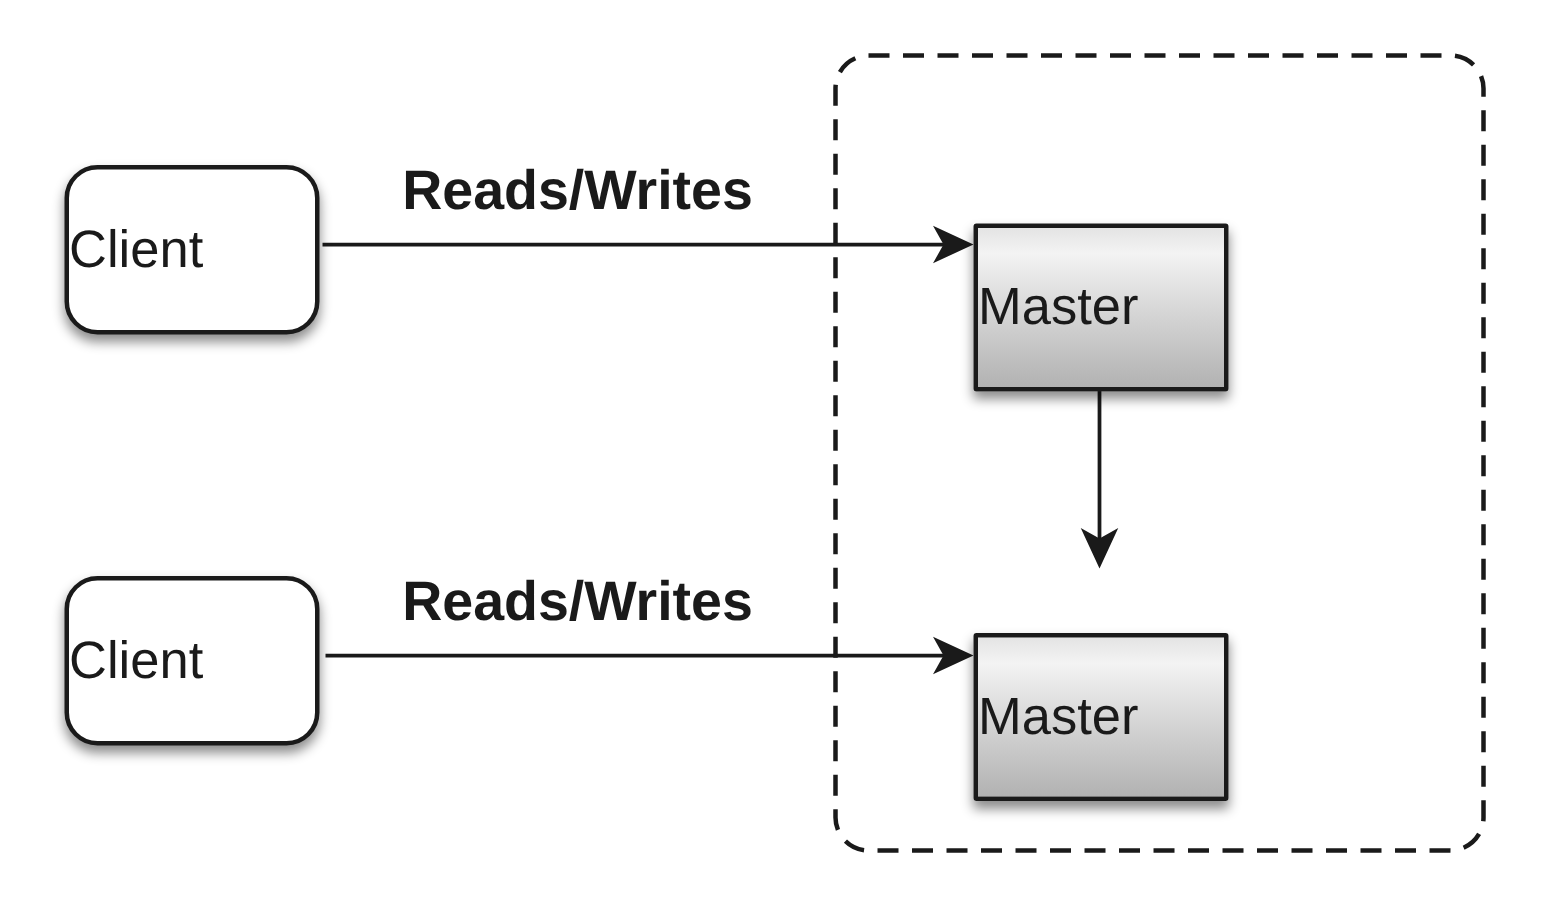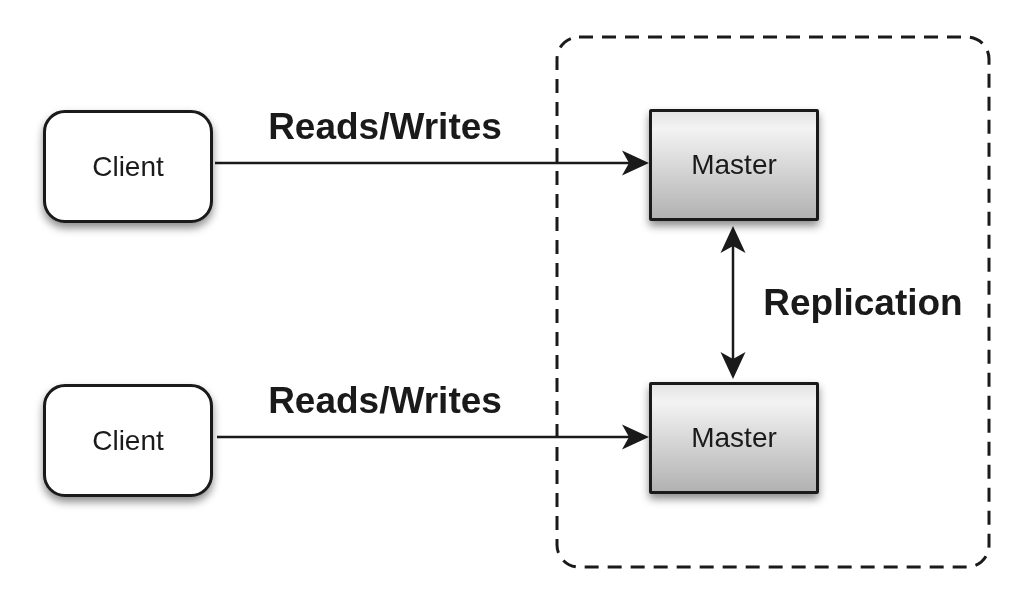--- a/index.html
+++ b/index.html
@@ -9,35 +9,36 @@
     --master-top:#ececec;
     --master-bottom:#b2b2b2;
   }
   *{margin:0;padding:0;box-sizing:border-box;}
   html,body{width:1028px;height:610px;background:var(--bg);overflow:hidden;}
   body{font-family:"Liberation Sans","DejaVu Sans",sans-serif;color:var(--stroke);}
   .canvas{position:relative;width:1028px;height:610px;background:var(--bg);}
 
   .node{
     position:absolute;
-    display:flex;align-items:center;justify-content:center;
+    display:flex;align-items:center;
     border:3px solid var(--stroke);
-    font-size:28px;
+    font-size:35px;
     color:var(--stroke);
     box-shadow:0 5px 8px rgba(0,0,0,0.45);
   }
   .client{
     width:170px;height:113px;
     border-radius:22px;
     background:var(--node-fill);
   }
   .master{
     width:170px;height:112px;
     border-radius:2px;
     background:linear-gradient(180deg,#e4e4e4 0%,#f3f3f3 16%,#d2d2d2 58%,var(--master-bottom) 100%);
+    margin-top:40px;
   }
   #client-top{left:43px;top:110px;}
   #client-bottom{left:43px;top:384px;}
   #master-top{left:649px;top:109px;}
   #master-bottom{left:649px;top:382px;}
 
   .edge-label{
     position:absolute;
     font-size:37px;
     color:var(--stroke);
@@ -93,15 +94,14 @@
   </div>
 
   <div class="node master" id="master-bottom">
     <span>Master</span>
   </div>
 
   <div class="edge-label" id="label-rw-top">Reads/Writes</div>
 
   <div class="edge-label" id="label-rw-bottom">Reads/Writes</div>
 
-  <div class="edge-label" id="label-replication">Replication</div>
 
 </div>
 
 </body></html>

